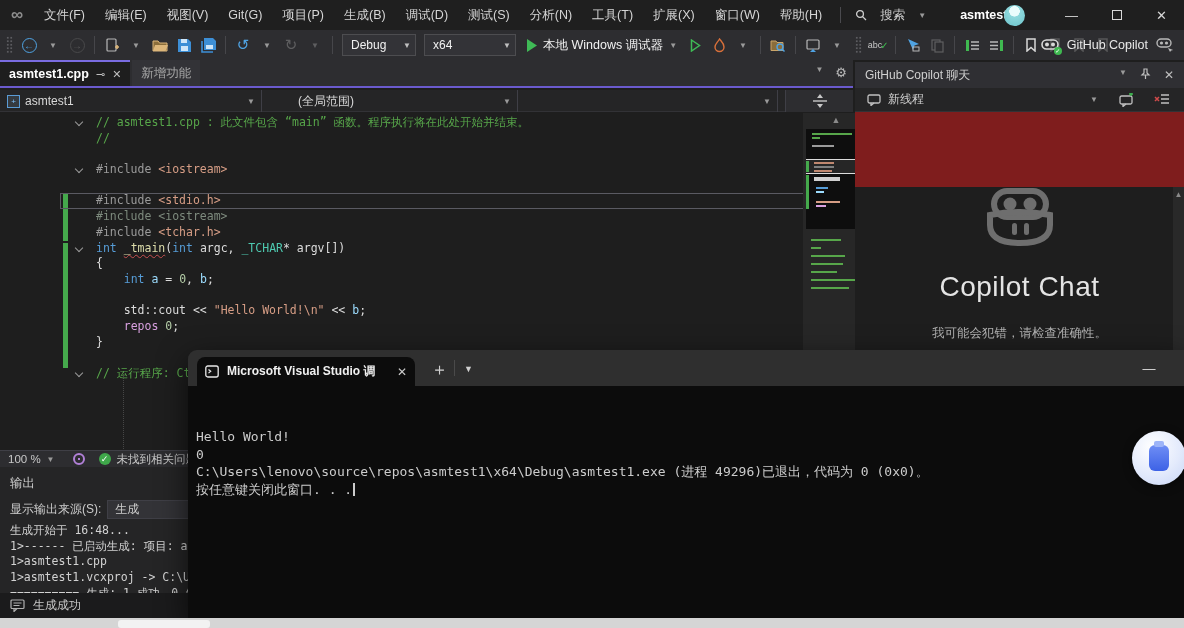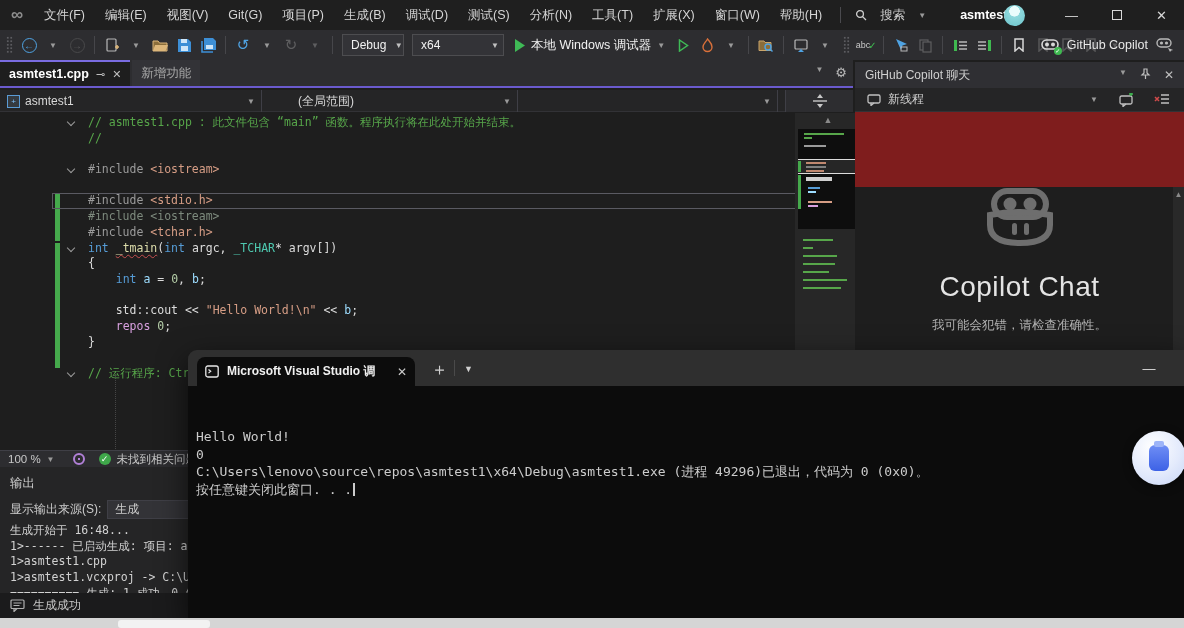--- a/index.html
+++ b/index.html
@@ -53,21 +53,21 @@
 
   .breadcrumb { position:absolute; left:0; top:30px; width:853px; height:22px; background:#252526;
     border-bottom:1px solid #323236; display:flex; font-size:12px; color:#d8d8d8; }
   .bc-sec { height:22px; display:flex; align-items:center; border-right:1px solid #3f3f46; position:relative; }
   .bc-sec .dd { position:absolute; right:6px; font-size:8px; color:#9a9a9a; }
   .proj-ic { width:13px; height:13px; background:#353a3f; border:1px solid #5a9bd4; color:#7fc4ff;
     font-size:8px; line-height:11px; text-align:center; margin:0 5px 0 7px; }
   .split-col { width:68px; height:22px; margin-left:auto; background:#2d2d30; display:flex;
     align-items:center; justify-content:center; border-left:1px solid #3f3f46; }
 
-  .code-viewport { position:absolute; left:8px; top:53px; width:853px; height:337px; background:#1e1e1e; overflow:hidden; }
+  .code-viewport { position:absolute; left:16px; top:53px; width:853px; height:337px; background:#1e1e1e; overflow:hidden; }
   .change-bar { position:absolute; left:47px; width:5px; background:#45a94c; }
   #code-lines { position:absolute; left:44px; top:2px; width:744px; }
   .code-line { position:relative; height:15.7px; line-height:15.7px; padding-left:36px; white-space:pre;
     font-family:"DejaVu Sans Mono", monospace; font-size:11.5px; color:#dcdcdc; }
   .code-line.current { box-shadow:inset 0 0 0 1px #5a5a62; }
   .chev { position:absolute; left:16px; top:4px; width:6px; height:6px;
     border-right:1.5px solid #9a9a9a; border-bottom:1.5px solid #9a9a9a; transform:rotate(45deg); }
   .s-comment{color:#57a64a} .s-pre{color:#9b9b9b} .s-str{color:#d69d85} .s-kw{color:#569cd6}
   .s-kwc{color:#d8a0df} .s-type{color:#4ec9b0} .s-fn{color:#dcdcaa} .s-var{color:#9cdcfe}
   .s-num{color:#b5cea8} .s-pln{color:#dcdcdc} .s-dim{color:#7d8a7d}
@@ -112,21 +112,21 @@
   .cp-header { height:26px; background:#2f2f33; display:flex; align-items:center; font-size:12px;
     color:#d0d0d0; padding-left:10px; }
   .cp-header .hic { margin-left:auto; display:flex; gap:13px; padding-right:10px; color:#c0c0c0; }
   .cp-toolbar { height:24px; background:#252526; border-bottom:1px solid #323236; display:flex;
     align-items:center; font-size:12px; color:#d0d0d0; gap:7px; padding-left:12px; position:relative; }
   .cp-toolbar .dd { position:absolute; right:86px; font-size:8px; color:#9a9a9a; }
   .cp-tbtn { position:absolute; display:flex; }
   .cp-body { position:relative; height:481px; background:#1e1e1e; text-align:center; }
   .cp-logo { margin-top:75px; }
   .cp-title { font-size:28px; color:#e4e4e4; margin-top:18px; letter-spacing:.5px; }
-  .cp-sub { font-size:12.5px; color:#b2b2b2; margin-top:14px; }
+  .cp-sub { font-size:12.5px; color:#b2b2b2; margin-top:22px; }
   .cp-scroll { position:absolute; right:0; top:0; width:11px; height:481px; background:#292929; }
   .cp-scroll .arr { display:block; text-align:center; color:#8a8a8a; font-size:8px; margin-top:3px; }
 
   
   .console-win { position:absolute; left:188px; top:350px; width:1000px; height:268px; z-index:10;
     border-radius:9px 9px 0 0; box-shadow:0 10px 30px rgba(0,0,0,.65); }
   .con-titlebar { height:36px; background:#2f2f2f; border-radius:9px 0 0 0; position:relative; }
   .con-tab { position:absolute; left:9px; top:7px; width:218px; height:29px; background:#0c0c0c;
     border-radius:8px 8px 0 0; display:flex; align-items:center; gap:8px; padding:0 8px; }
   .con-tab .t { color:#f0f0f0; font-size:12px; font-weight:bold; white-space:nowrap; overflow:hidden; max-width:148px; }
@@ -231,21 +231,21 @@
     <div class="tsep"></div>
     <div class="tbtn">
         <span style="color:#4fa3e3;font-size:15px;">↺</span>
       </div>
     <div class="tbtn caret">▼</div>
     <div class="tbtn dim-ic">
         <span style="color:#9a9a9a;font-size:15px;">↻</span>
       </div>
     <div class="tbtn caret dim-ic">▼</div>
     <div class="tsep"></div>
-    <div class="combo" style="width:62px">
+    <div class="combo" style="width:74px">
       <span class="val">Debug</span>
         <span class="dd">▼</span>
     </div>
     <div class="combo" style="width:92px">
       <span class="val">x64</span>
         <span class="dd">▼</span>
     </div>
     <div class="run-btn">
       <svg width="11" height="13" viewBox="0 0 11 13">
           <path d="M1 0 L11 6.5 L1 13 z" fill="#3fba56"></path>

